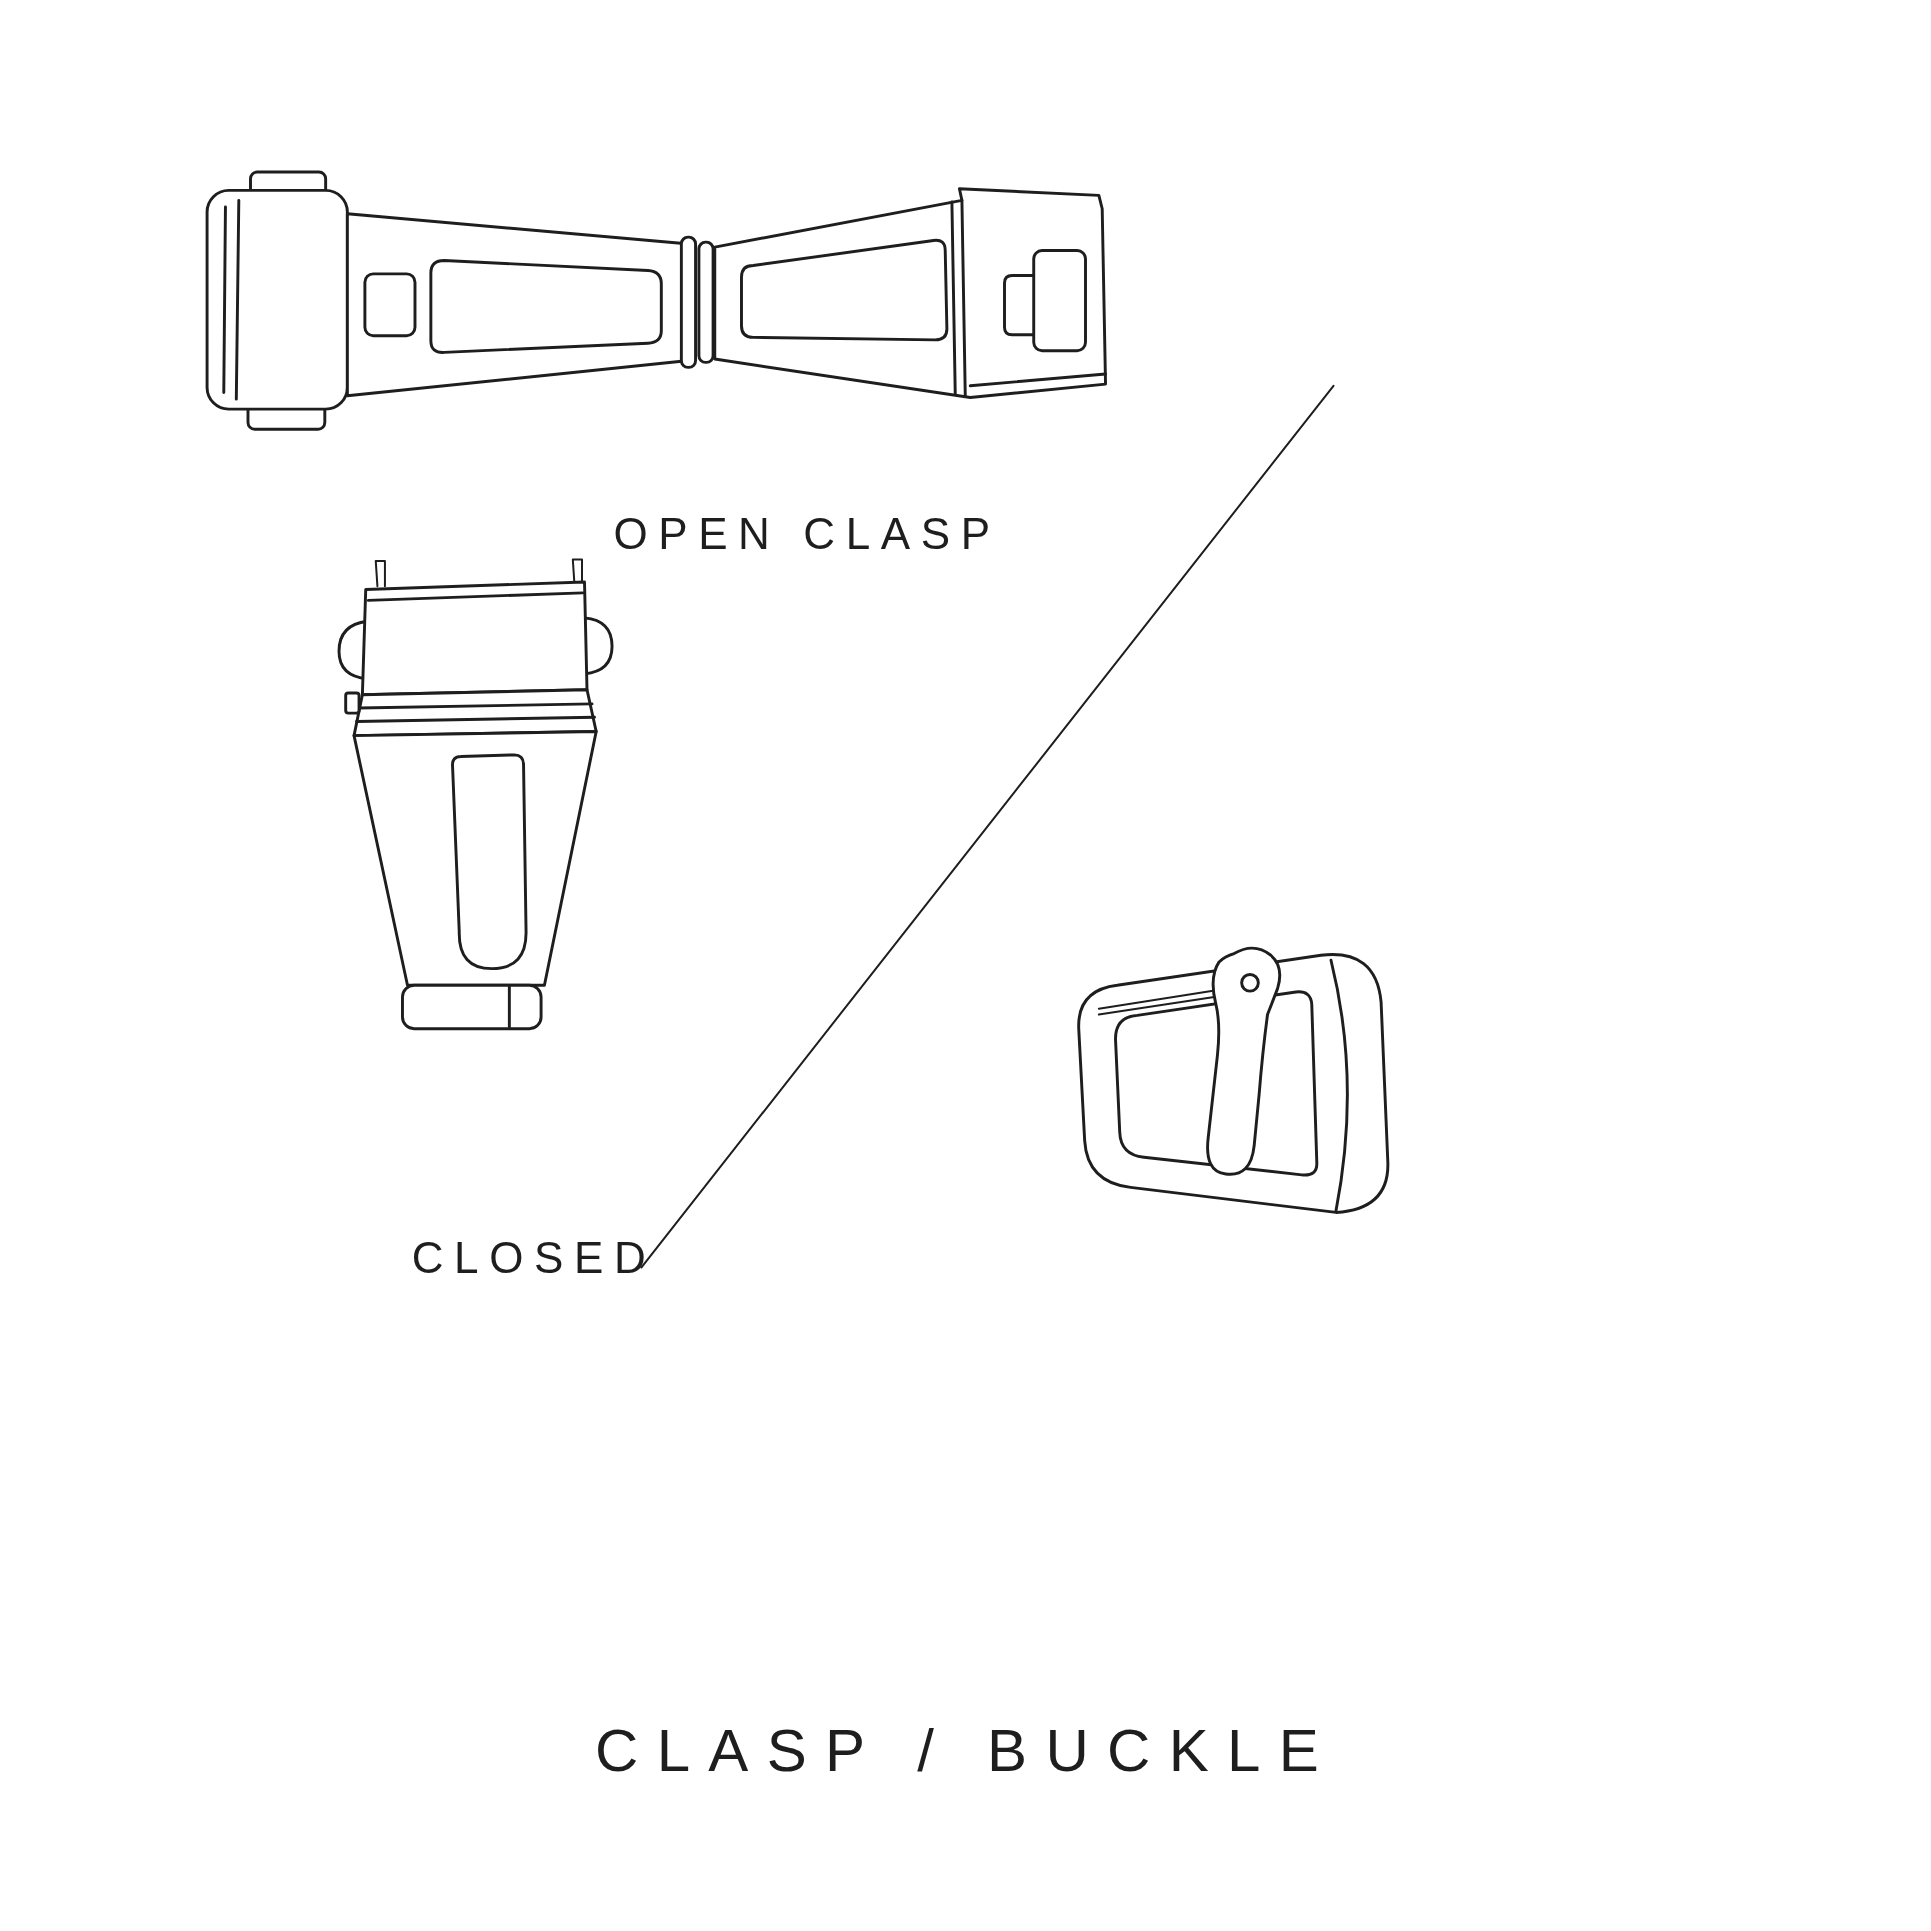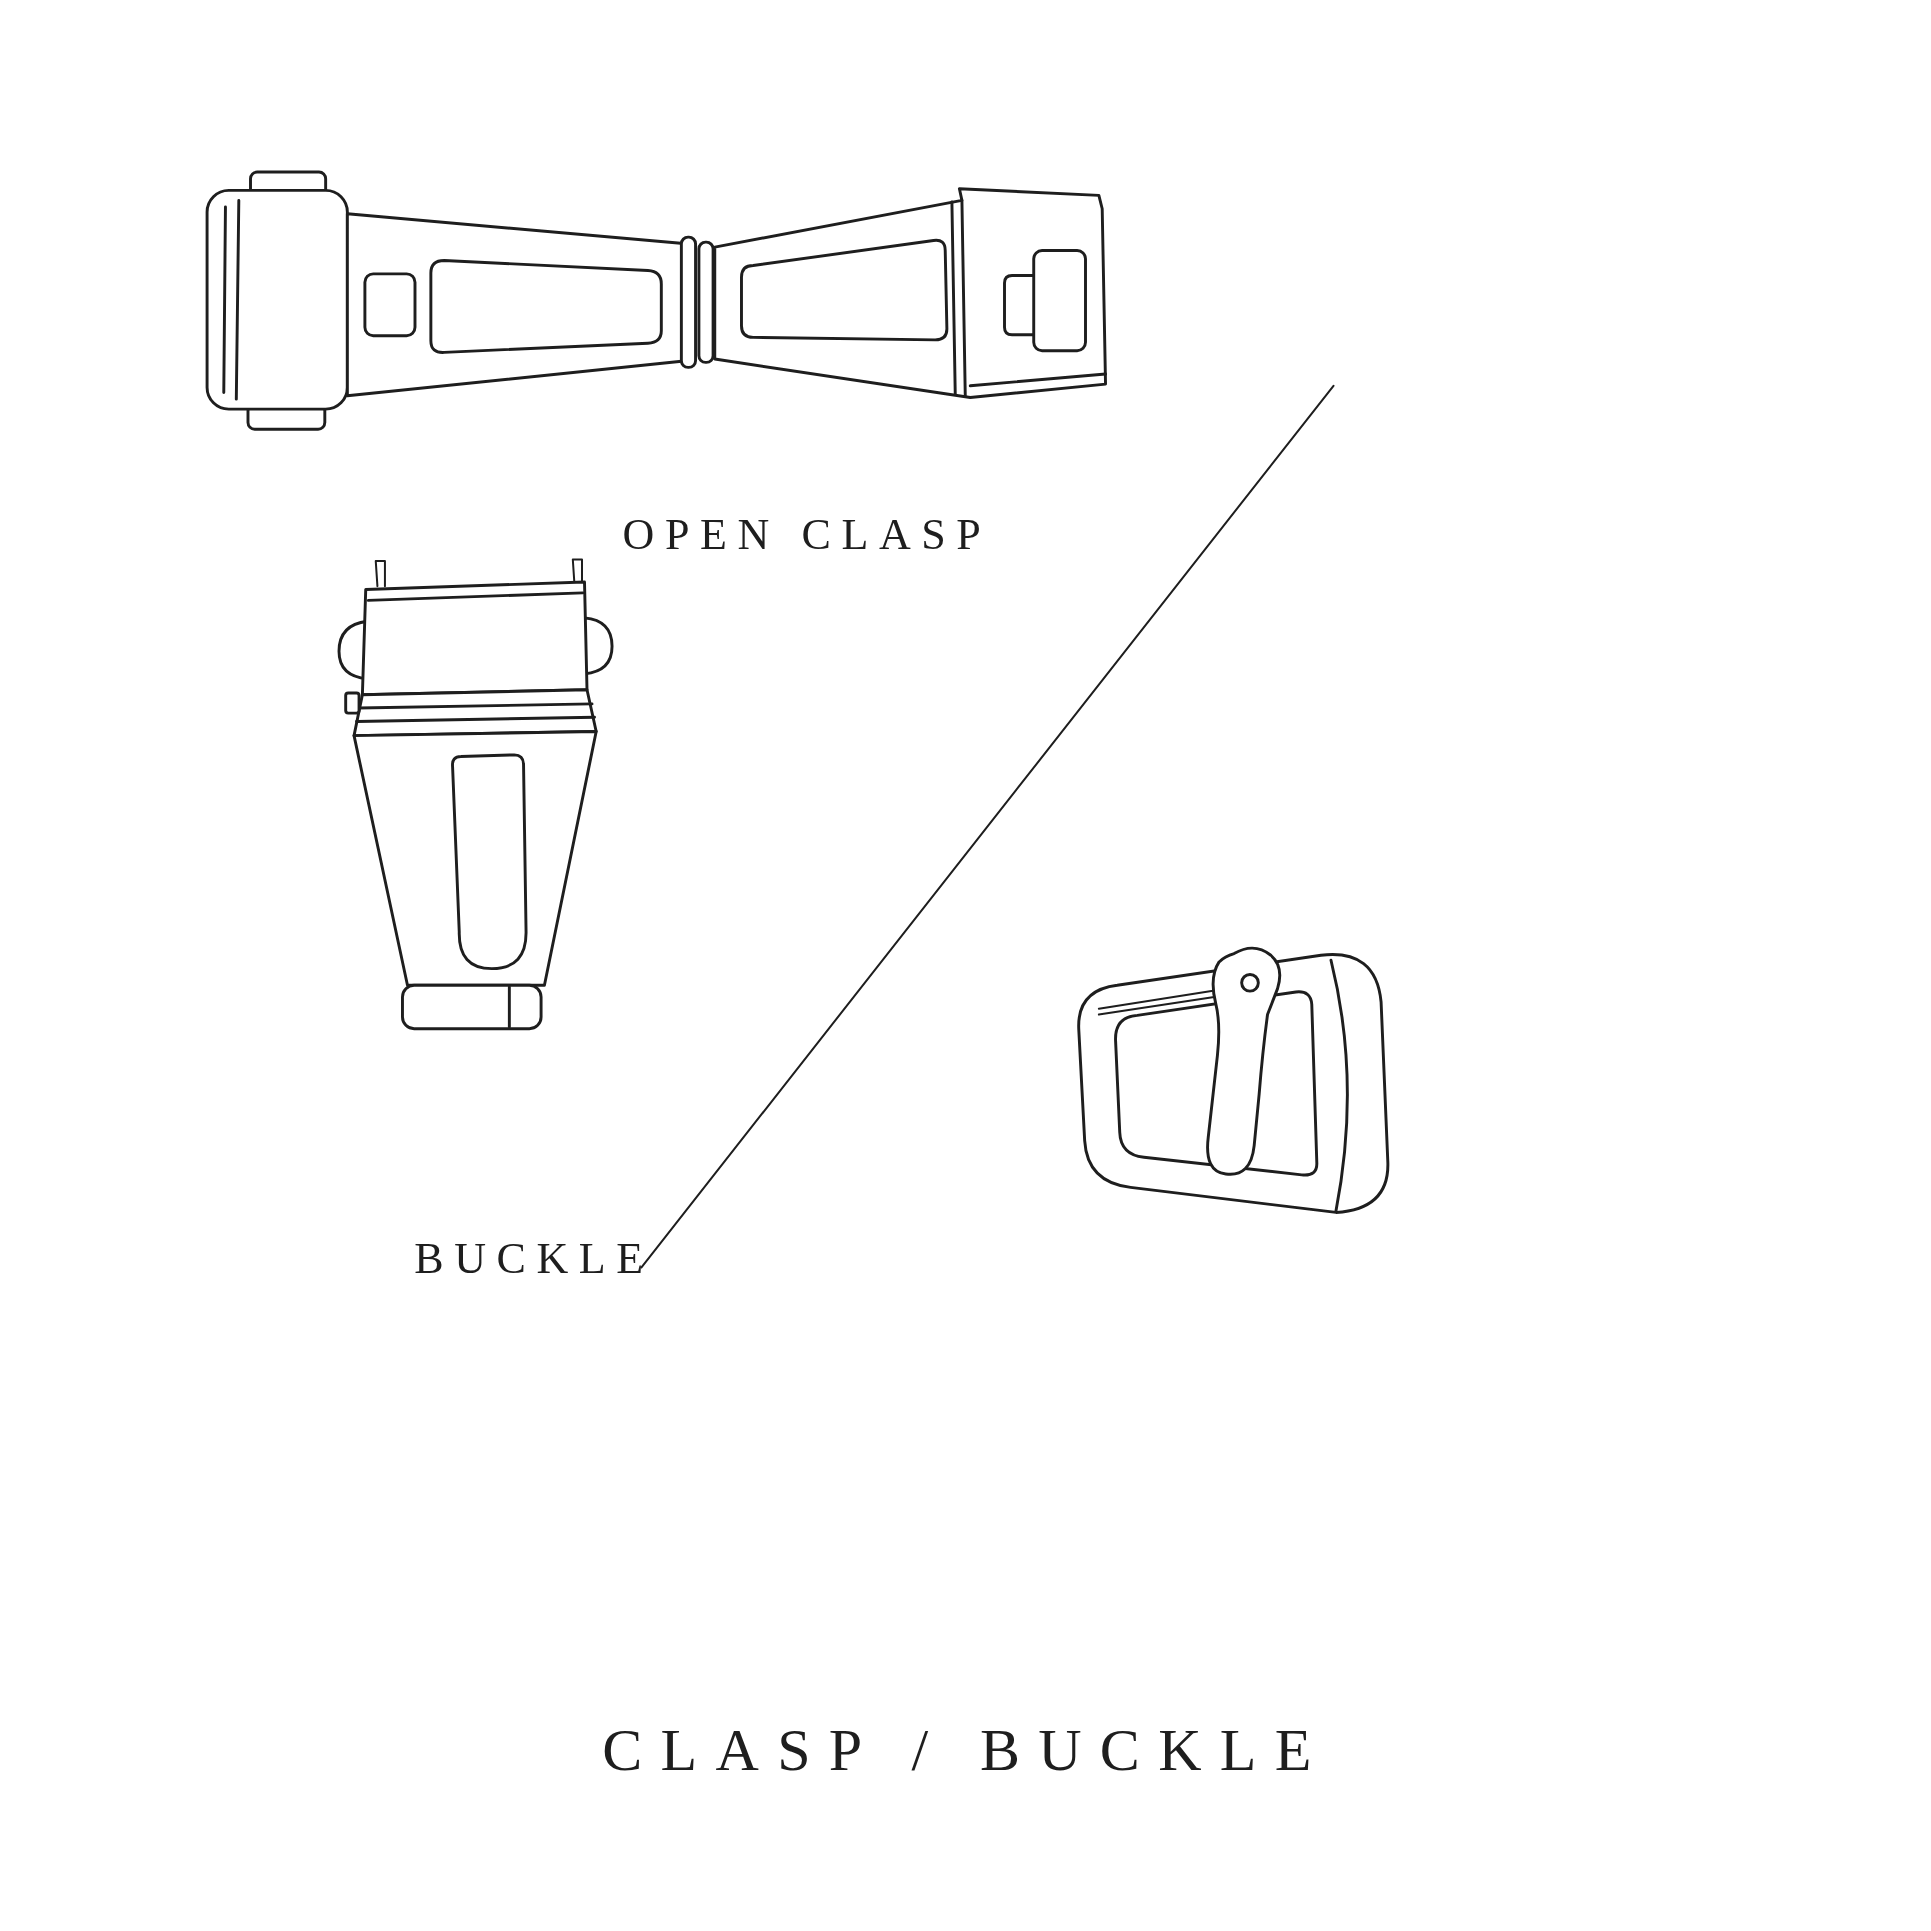--- a/index.html
+++ b/index.html
@@ -6,21 +6,21 @@
     margin: 0;
     padding: 0;
     background: #ffffff;
   }
   .canvas {
     position: relative;
     width: 1670px;
     height: 1931px;
     background: var(--paper, #ffffff);
     overflow: hidden;
-    font-family: Liberation Serif, serif;
+    font-family: Liberation Sans, sans-serif;
   }
   svg.art {
     position: absolute;
     inset: 0;
   }
   svg.art * {
     stroke: var(--ink, #1a1a1a);
     fill: #ffffff;
     stroke-width: 3.5;
     stroke-linejoin: round;
@@ -117,18 +117,18 @@
       <path class="thin" d="M 1316,1215 L 1468,1192"></path>
 
       <path d="M 1478,1142 Q 1502,1128 1522,1144 Q 1538,1158 1530,1184 L 1518,1215 Q 1512,1260 1508,1310 L 1502,1372 Q 1498,1410 1468,1406 Q 1442,1403 1447,1362 L 1458,1264 Q 1462,1226 1456,1202 Q 1448,1170 1460,1152 Q 1467,1145 1478,1142 Z"></path>
       <circle cx="1497" cy="1177" r="10"></circle>
     </g>
 
   </svg>
 
   <div class="label" style="left:807px; top:534px;">OPEN CLASP</div>
 
-  <div class="label" style="left:534px; top:1258px;">BUCKLE</div>
+  <div class="label" style="left:534px; top:1258px;">CLOSED</div>
 
   <div class="title" style="left:966px; top:1750px;">CLASP / BUCKLE</div>
 
 </div>
 
 
 </body></html>

